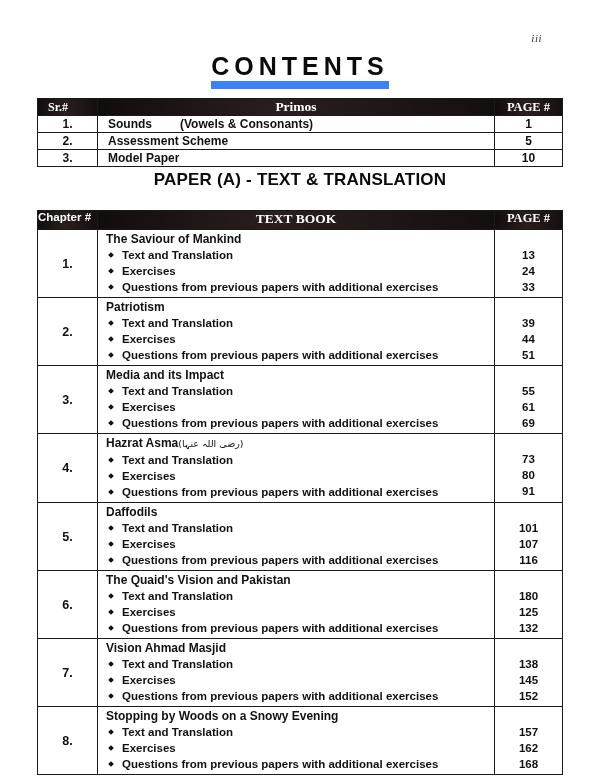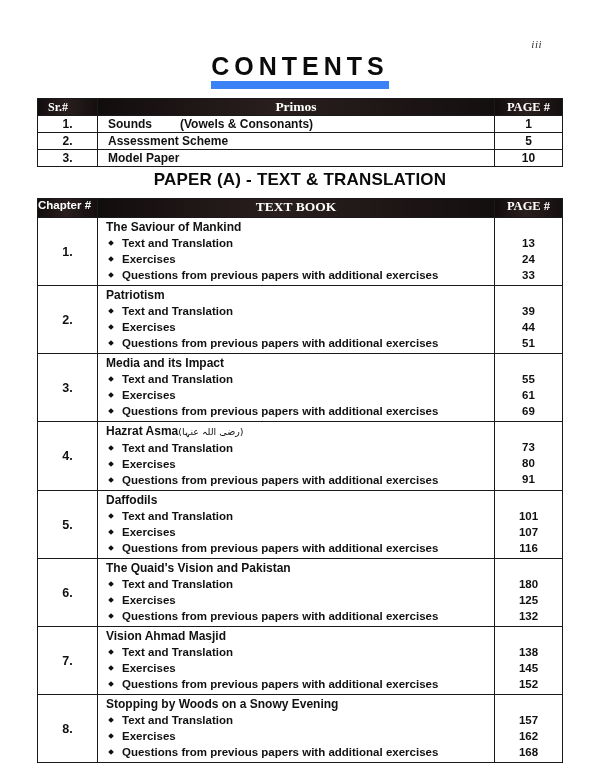--- a/index.html
+++ b/index.html
@@ -13,21 +13,21 @@
     background: #ffffff;
     font-family: "Liberation Sans", sans-serif;
     color: #111111;
     position: relative;
     overflow: hidden;
   }
 
   
   .folio {
     position: absolute;
-    top: 38px;
+    top: 32px;
     right: 58px;
     font-family: "Liberation Serif", serif;
     font-style: italic;
     font-size: 11px;
     color: #333;
     letter-spacing: 0.5px;
   }
 
   
   .contents-title {
@@ -119,21 +119,21 @@
     text-align: center;
     width: 68px;
   }
   .front td.title .tab-gap { display: inline-block; width: 28px; }
 
   
   .paper-heading {
     text-align: center;
     font-size: 17px;
     font-weight: bold;
-    padding: 3px 0 8px;
+    padding: 3px 0 20px;
     letter-spacing: 0.2px;
     color: #0b0b0b;
   }
 
   
   .main col.c-chap { width: 60px; }
   .main col.c-pg   { width: 68px; }
 
   .main td {
     vertical-align: top;

